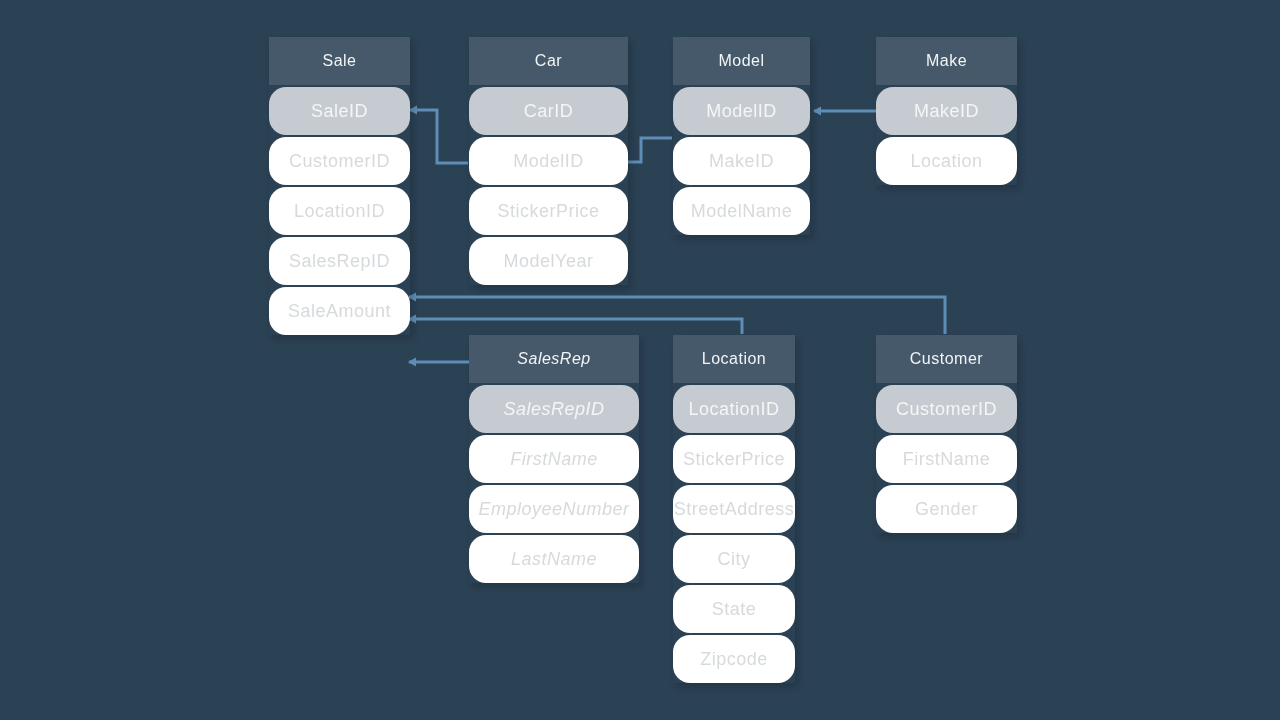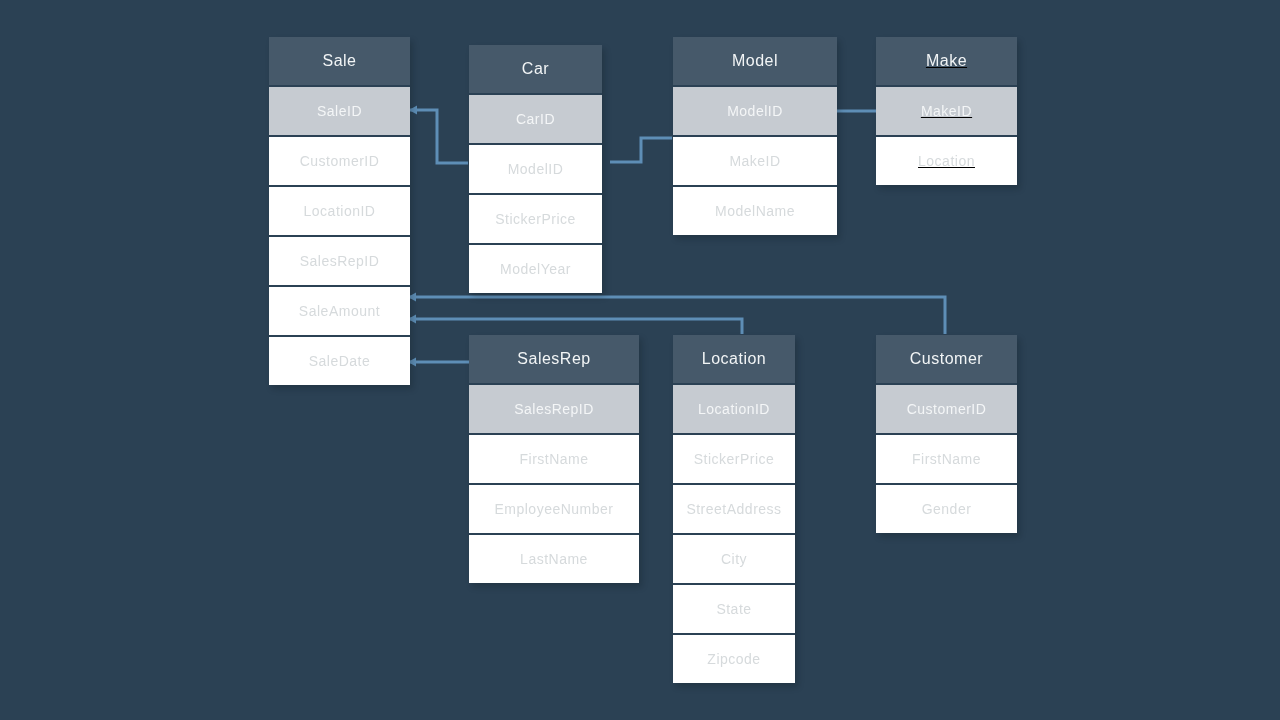--- a/index.html
+++ b/index.html
@@ -28,21 +28,21 @@
   .thead{
     height:48px;margin-bottom:2px;
     background:var(--header);color:var(--headerText);
     display:flex;align-items:center;justify-content:center;
     font-size:16px;letter-spacing:0.5px;
   }
   .trow{
     height:48px;margin-bottom:2px;
     background:var(--rowBg);color:var(--fieldText);
     display:flex;align-items:center;justify-content:center;
-    font-size:14px;letter-spacing:0.5px;
+    font-size:18px;letter-spacing:0.5px;border-radius:17px;
   }
   .trow.key{background:var(--key);color:var(--keyText);}
   .trow:last-child{margin-bottom:0;}
 </style>
 </head>
 <body>
 
 <div id="canvas">
   <svg id="connector-layer" viewBox="0 0 1280 720" xmlns="http://www.w3.org/2000/svg">
       <polyline points="410,110 437,110 437,163 468,163" fill="none" stroke="#5E8EB6" stroke-width="3"></polyline>
@@ -58,41 +58,40 @@
       <polygon points="408,362 416,357.5 416,366.5" fill="#5E8EB6"></polygon>
     </svg>
 
 <div class="table" style="left: 269px; top: 37px; width: 141px;">
       <div class="thead">Sale</div>
       <div class="trow key">SaleID</div>
       <div class="trow">CustomerID</div>
       <div class="trow">LocationID</div>
       <div class="trow">SalesRepID</div>
       <div class="trow">SaleAmount</div>
-      <div class="trow">SaleDate</div>
     </div>
-    <div class="table" style="left: 469px; top: 37px; width: 133px; margin-top: 8px;">
+    <div class="table" style="left: 469px; top: 37px; width: 159px;">
       <div class="thead">Car</div>
       <div class="trow key">CarID</div>
       <div class="trow">ModelID</div>
       <div class="trow">StickerPrice</div>
       <div class="trow">ModelYear</div>
     </div>
-    <div class="table" style="left: 673px; top: 37px; width: 164px;">
+    <div class="table" style="left: 673px; top: 37px; width: 137px;">
       <div class="thead">Model</div>
       <div class="trow key">ModelID</div>
       <div class="trow">MakeID</div>
       <div class="trow">ModelName</div>
     </div>
-    <div class="table" style="left: 876px; top: 37px; width: 141px; text-decoration: underline;">
+    <div class="table" style="left: 876px; top: 37px; width: 141px;">
       <div class="thead">Make</div>
       <div class="trow key">MakeID</div>
       <div class="trow">Location</div>
     </div>
-    <div class="table" style="left: 469px; top: 335px; width: 170px;">
+    <div class="table" style="left: 469px; top: 335px; width: 170px; font-style: italic;">
       <div class="thead">SalesRep</div>
       <div class="trow key">SalesRepID</div>
       <div class="trow">FirstName</div>
       <div class="trow">EmployeeNumber</div>
       <div class="trow">LastName</div>
     </div>
     <div class="table" style="left: 673px; top: 335px; width: 122px;">
       <div class="thead">Location</div>
       <div class="trow key">LocationID</div>
       <div class="trow">StickerPrice</div>

